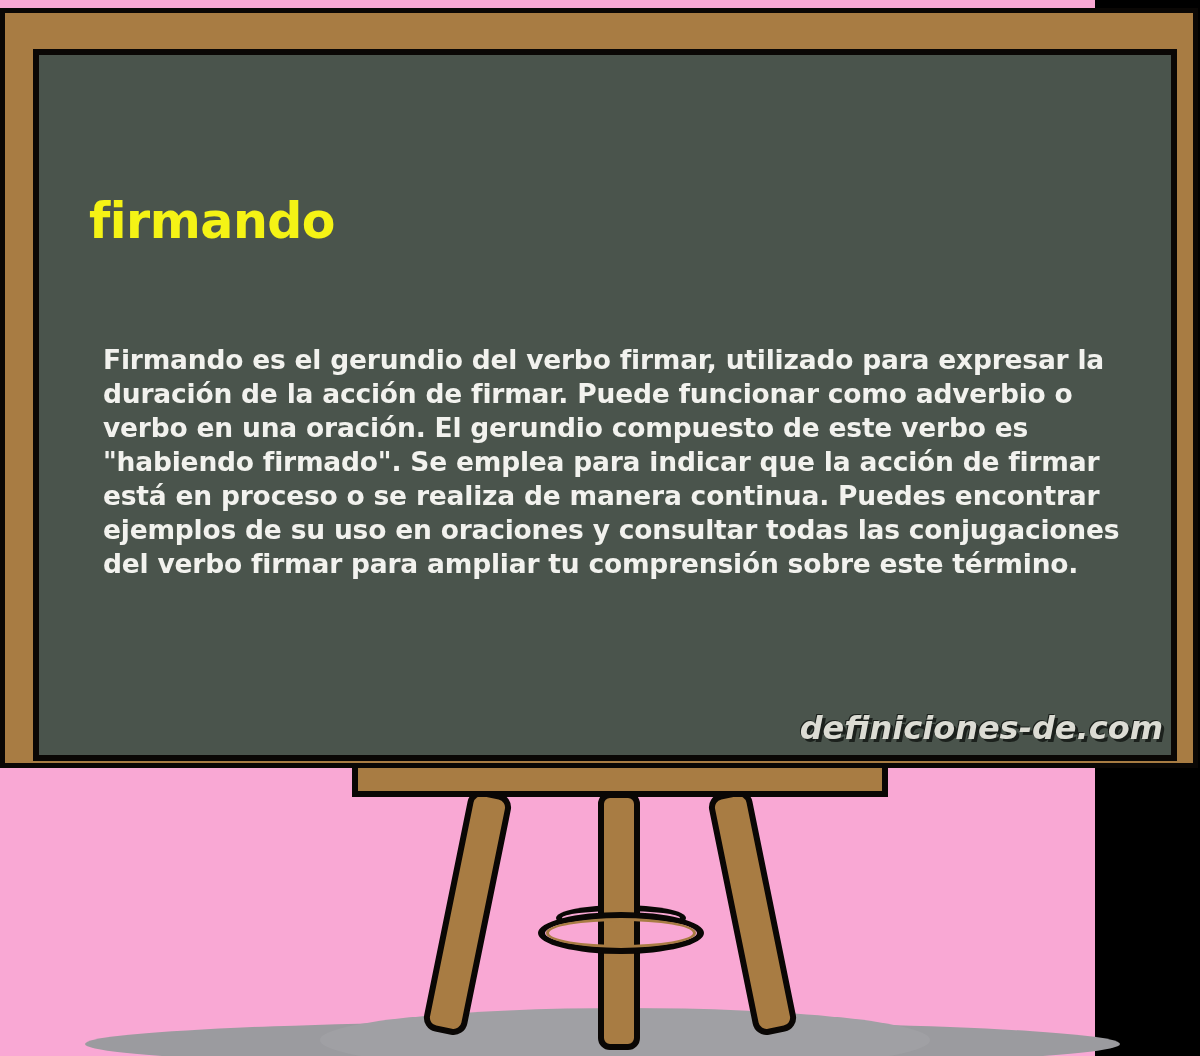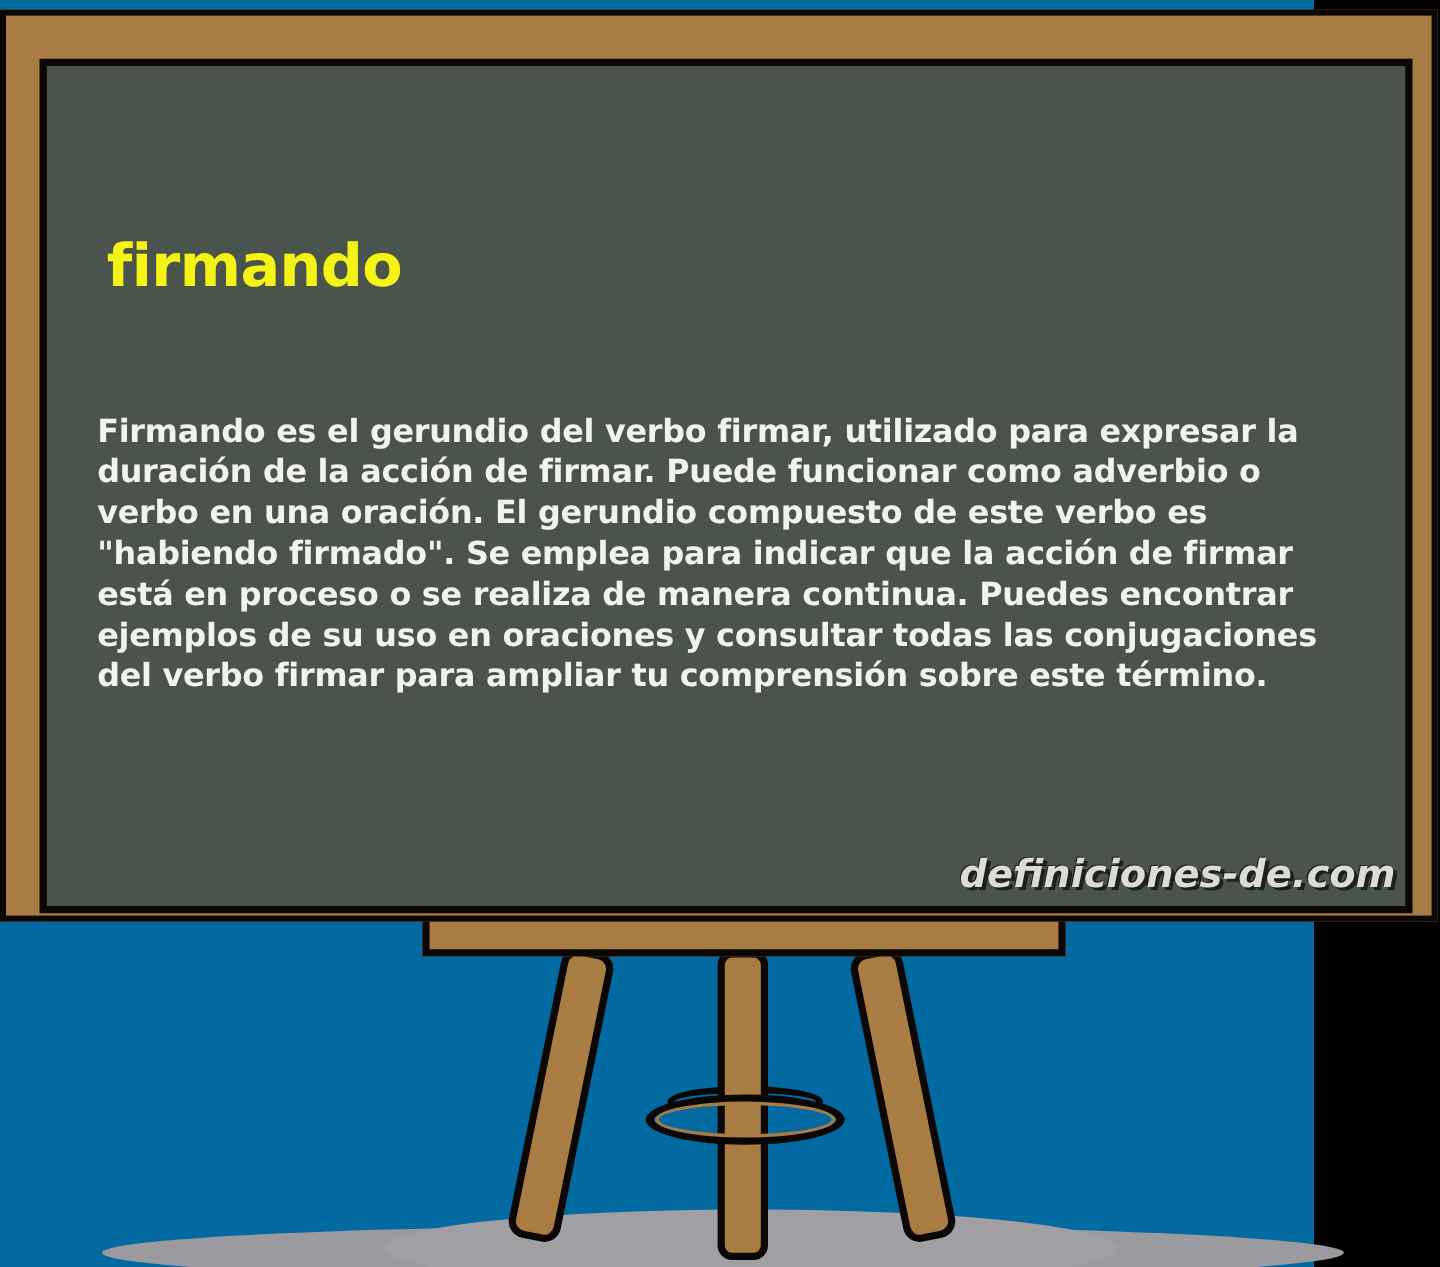--- a/index.html
+++ b/index.html
@@ -10,21 +10,21 @@
   body {
     width: 1200px;
     height: 1056px;
     overflow: hidden;
     font-family: "DejaVu Sans", sans-serif;
   }
   #stage {
     position: relative;
     width: 1095px;
     height: 1056px;
-    background: #0369a1;
+    background: #f9a8d4;
   }
 
   
   .ground-shadow {
     position: absolute;
     left: 85px;
     top: 1021px;
     width: 1035px;
     height: 46px;
     background: #9b9b9f;
@@ -153,21 +153,21 @@
     top: 138px;
     font-family: "DejaVu Sans", sans-serif;
     font-size: 49px;
     font-weight: bold;
     color: #f5f315;
     letter-spacing: -0.5px;
     white-space: nowrap;
   }
   .definition {
     position: absolute;
-    left: 42px;
+    left: 64px;
     top: 288px;
     width: 1062px;
     font-family: "DejaVu Sans", sans-serif;
     font-size: 26.5px;
     font-weight: bold;
     color: #f2f2ee;
     line-height: 34px;
     letter-spacing: -0.2px;
   }
   .watermark {

